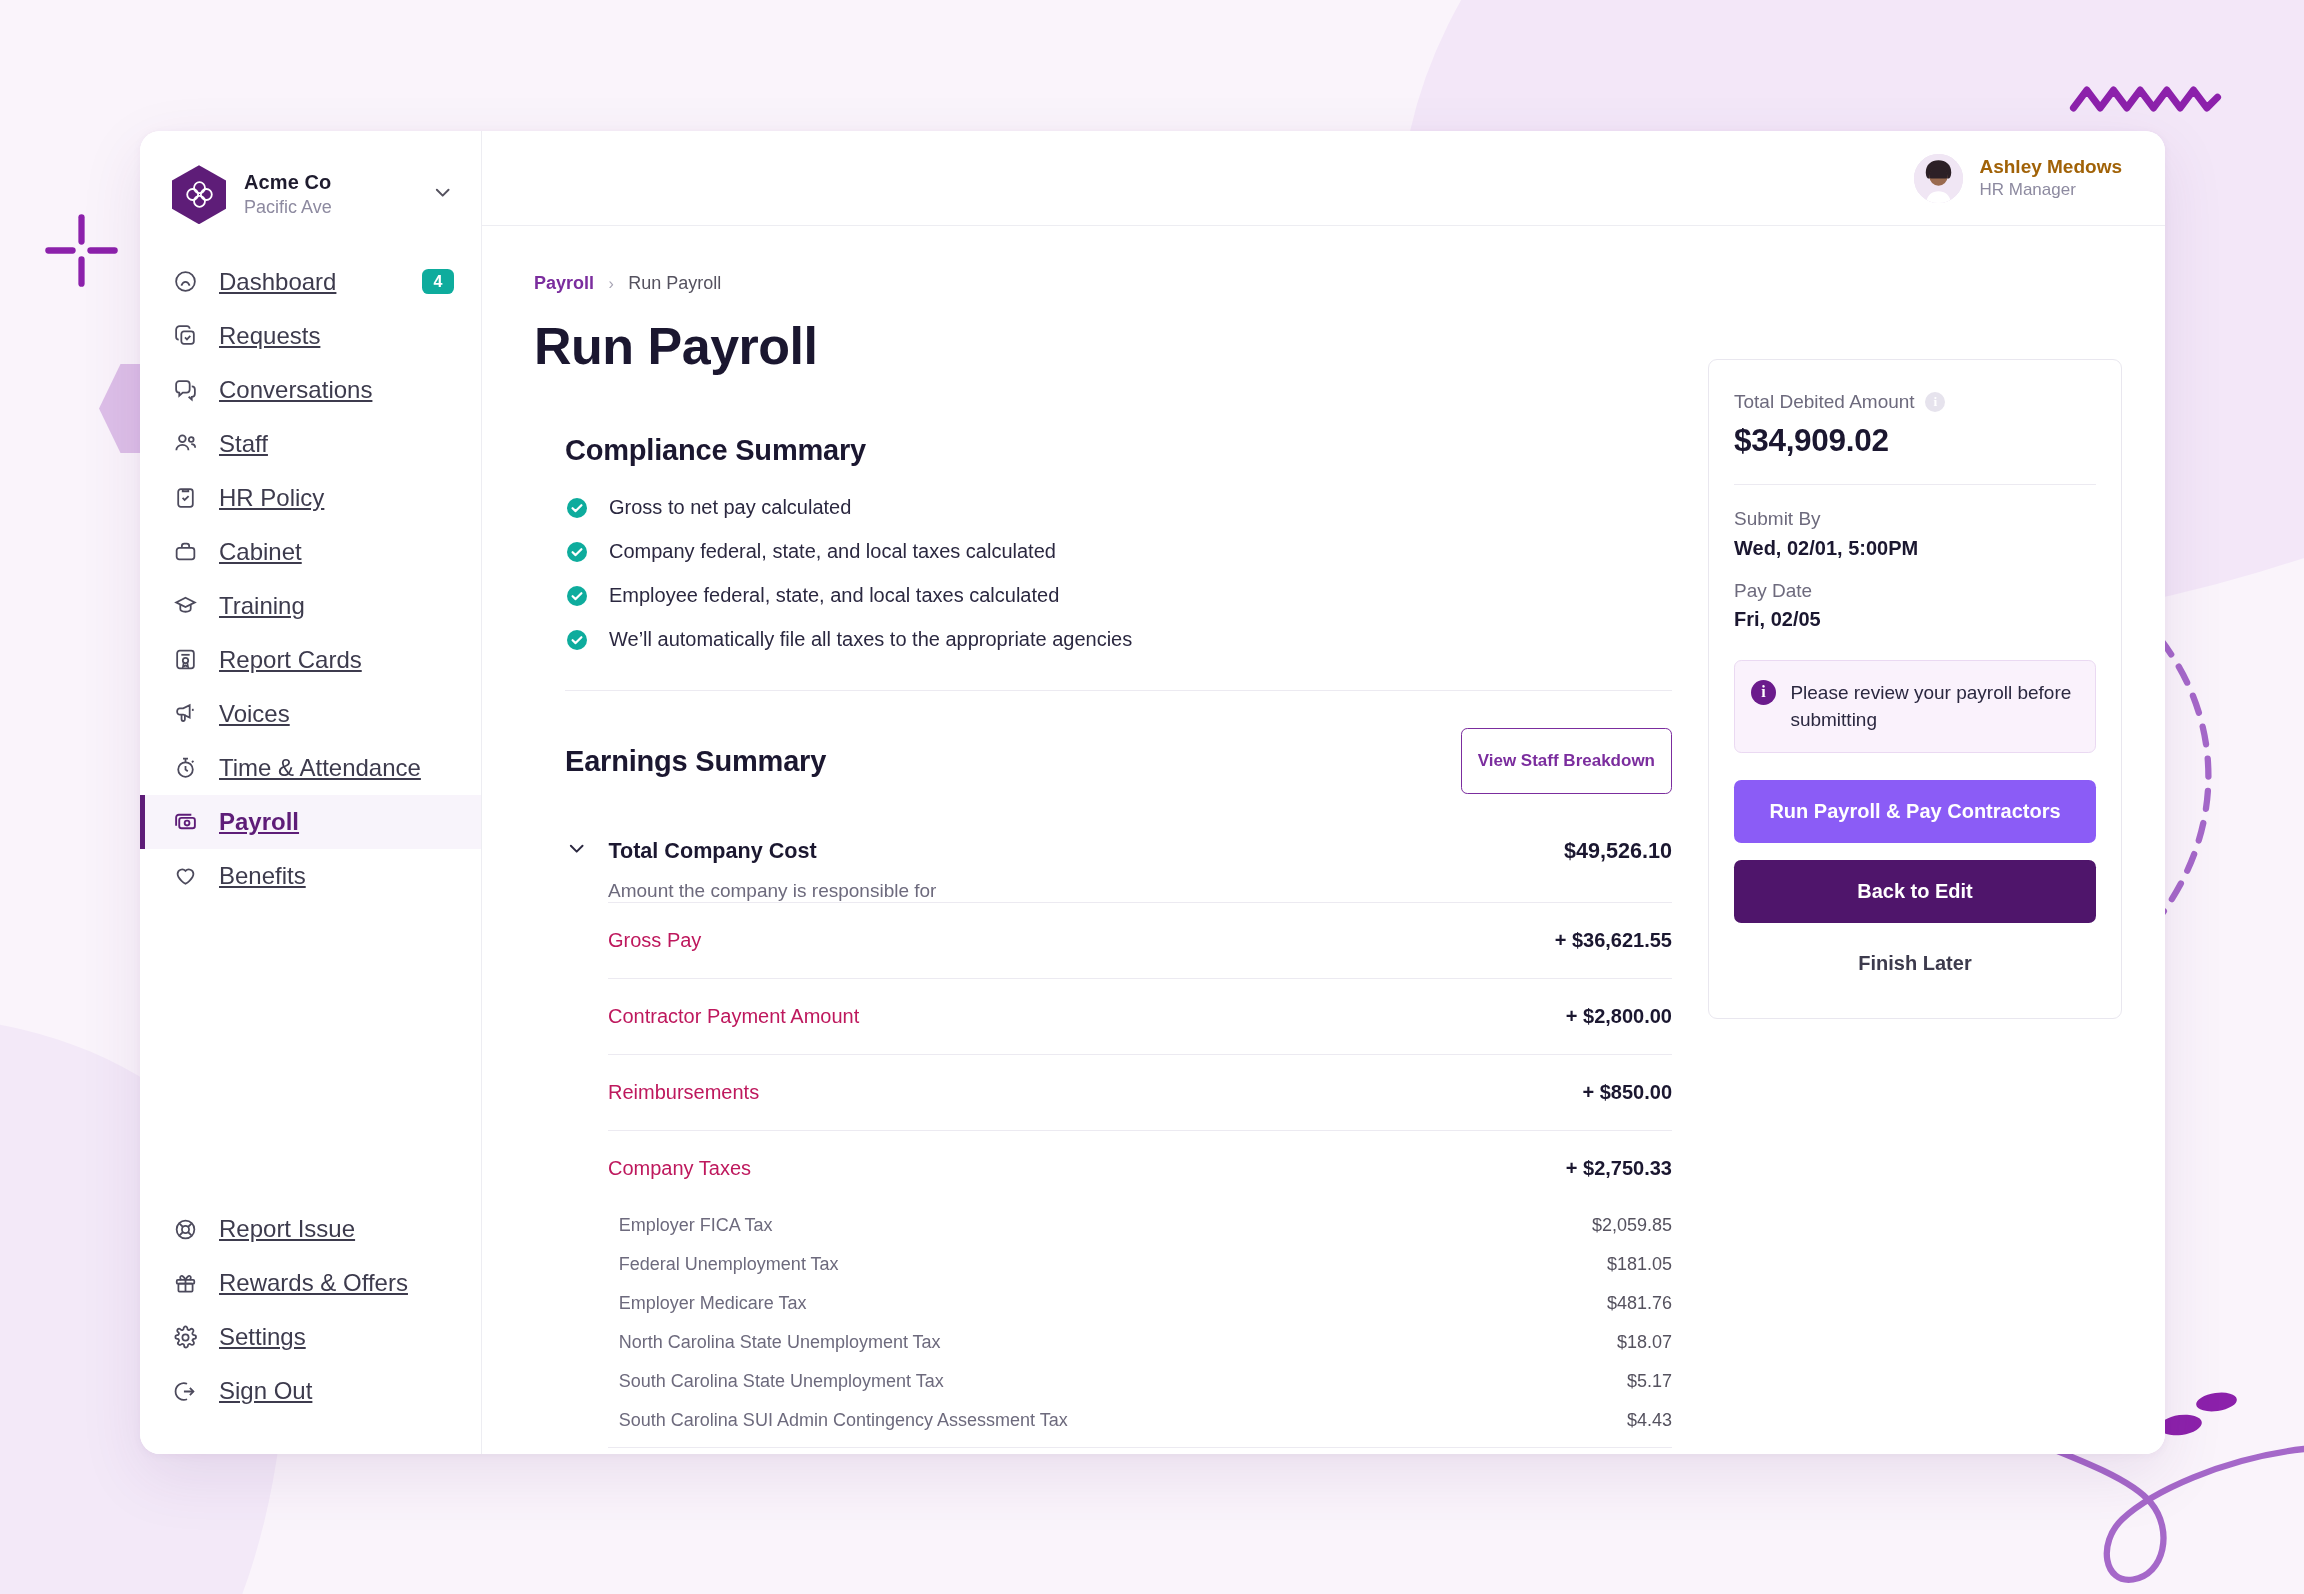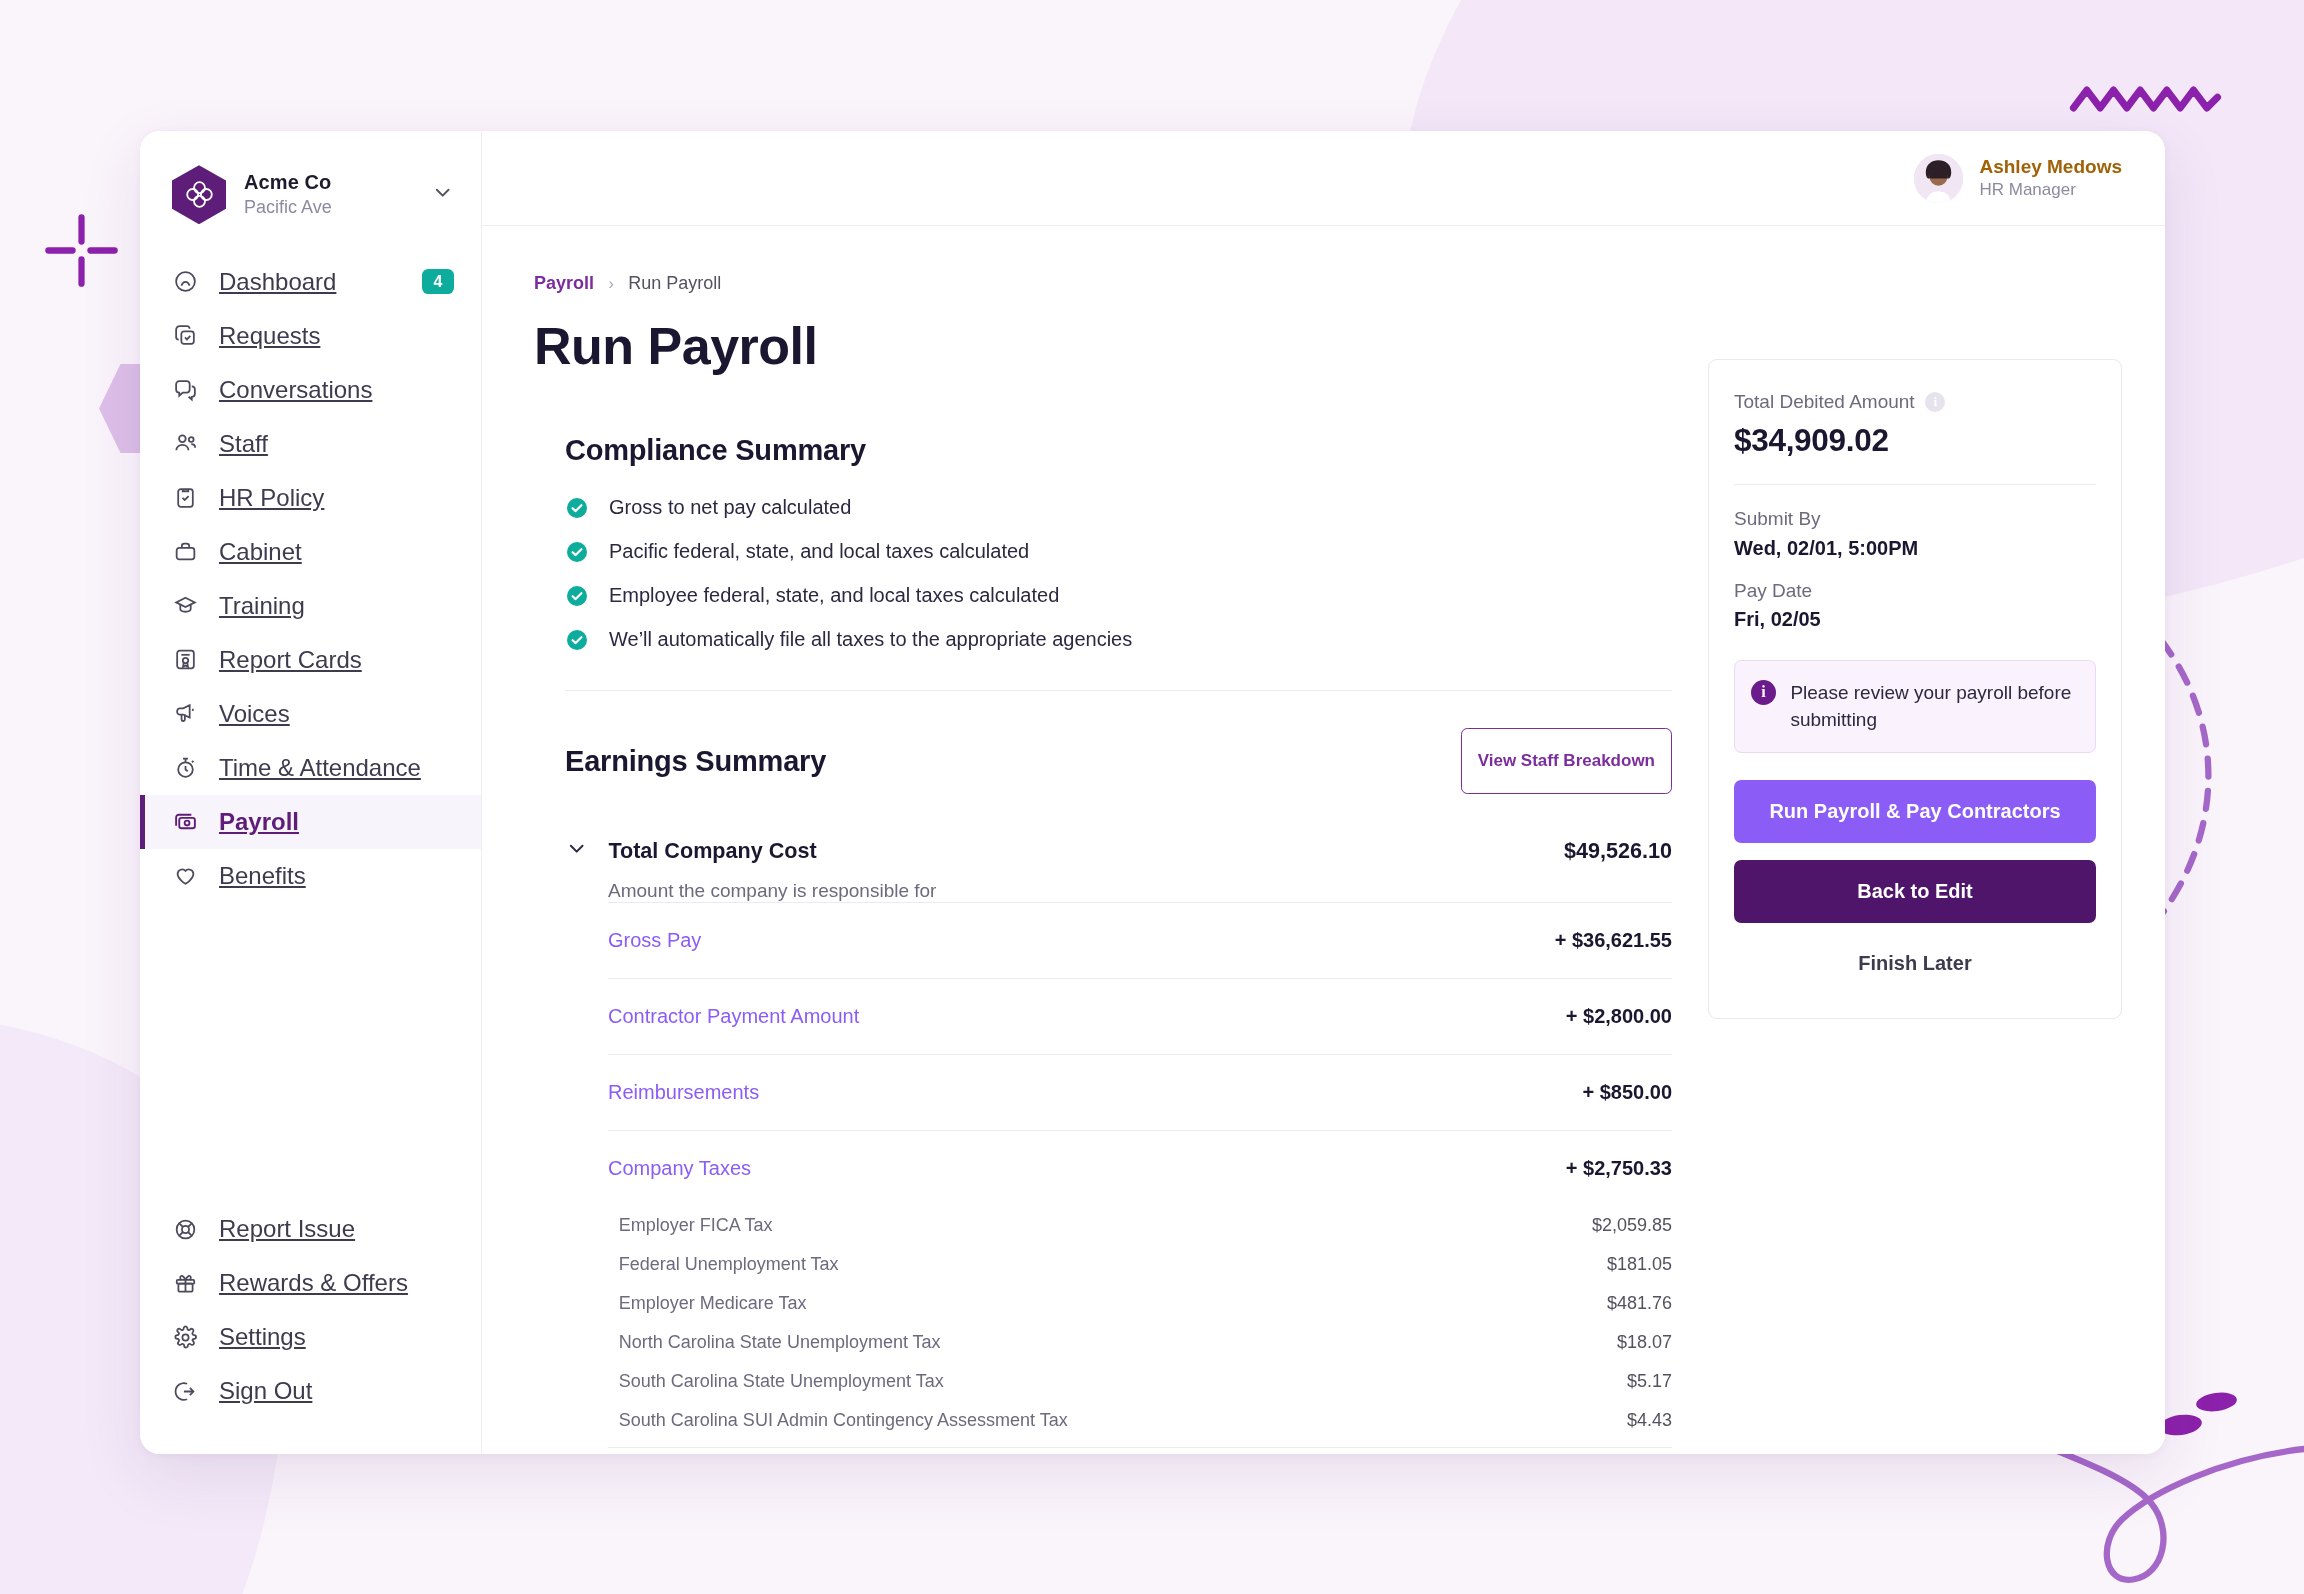--- a/index.html
+++ b/index.html
@@ -145,21 +145,21 @@
   .total-chev { width: 23.4px; flex: 0 0 23.4px; color: #2b2840; }
   .total-label { font-size: 21.6px; font-weight: 700; color: #1b1730; flex: 1; }
   .total-val { font-size: 21.6px; font-weight: 700; color: #1b1730; }
   .total-sub { font-size: 19px; color: #6d6a7d; margin: 16px 0 0 74px; }
 
   .rows { margin: 0 0 0 74px; }
   .line-row {
     display: flex; align-items: center; justify-content: space-between;
     border-top: 0.9px solid #eceaf1; padding: 26px 0 26px 0;
   }
-  .line-label { font-size: 20px; color: #8b5cf6; }
+  .line-label { font-size: 20px; color: #be185d; }
   .line-val { font-size: 20px; color: #1b1730; font-weight: 600; }
 
   .sub-rows { padding-bottom: 7.2px; }
   .sub-row {
     display: flex; align-items: center; justify-content: space-between;
     padding: 9px 0 9px 10.8px;
   }
   .sub-label { font-size: 18px; color: #6d6a7d; }
   .sub-val { font-size: 18px; color: #55525f; }
 
@@ -497,21 +497,21 @@
                 <span class="check-text">Gross to net pay calculated</span>
               </div>
 
               <div class="check-row">
                 <span class="check-mark">
                   <svg width="24" height="24" viewBox="0 0 24 24">
                       <circle cx="12" cy="12" r="10" fill="#0eac9d"></circle>
                       <polyline points="7.6 12.2 10.6 15.1 16.4 9.2" fill="none" stroke="#fff" stroke-width="2.2" stroke-linecap="round" stroke-linejoin="round"></polyline>
                     </svg>
                 </span>
-                <span class="check-text">Pacific federal, state, and local taxes calculated</span>
+                <span class="check-text">Company federal, state, and local taxes calculated</span>
               </div>
 
               <div class="check-row">
                 <span class="check-mark">
                   <svg width="24" height="24" viewBox="0 0 24 24">
                       <circle cx="12" cy="12" r="10" fill="#0eac9d"></circle>
                       <polyline points="7.6 12.2 10.6 15.1 16.4 9.2" fill="none" stroke="#fff" stroke-width="2.2" stroke-linecap="round" stroke-linejoin="round"></polyline>
                     </svg>
                 </span>
                 <span class="check-text">Employee federal, state, and local taxes calculated</span>

